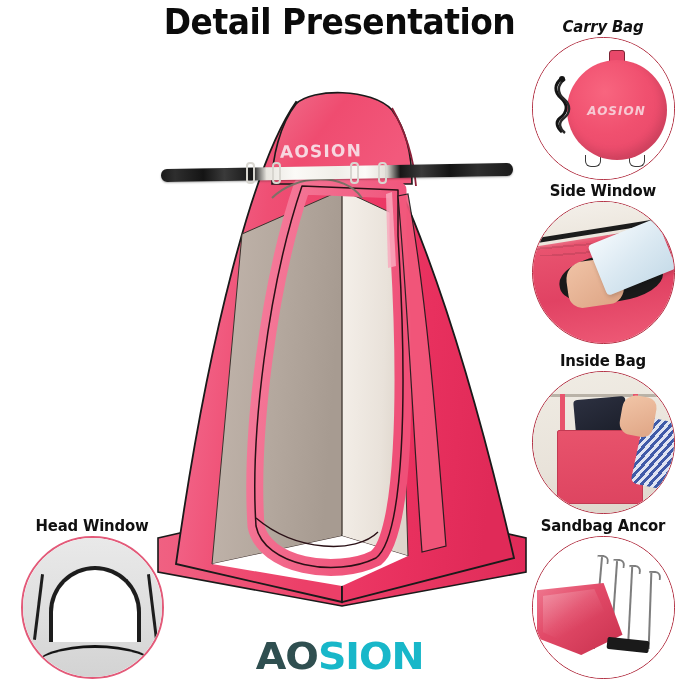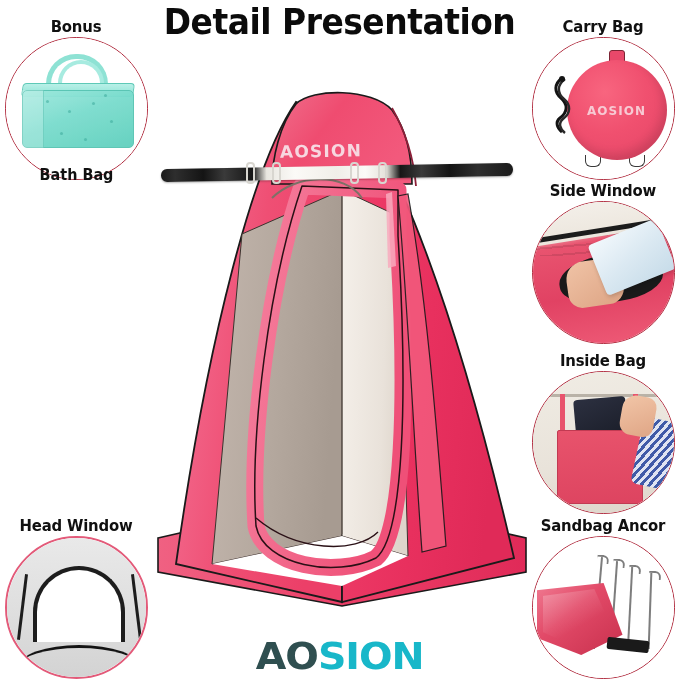--- a/index.html
+++ b/index.html
@@ -452,62 +452,40 @@
   .logo-ao { color: #2f4f50; }
   .logo-sion { color: #18b7c9; }
 </style>
 </head>
 <body>
 
 <div id="stage">
 
   <div class="title">Detail Presentation</div>
 
-  <div class="panel" style="left:0px; top:18px;">
-    <div class="panel-label">Bonus</div>
-    <div class="circle-wrap">
-      <div class="circle softring">
-        <div class="art bathbag-bg">
-          <div class="bathbag-handle"></div>
-          <div class="bathbag-handle2"></div>
-          <div class="bathbag-top"></div>
-          <div class="bathbag-body"></div>
-          <div class="bathbag-side"></div>
-          <div class="bb-dot" style="left:40px; top:62px;"></div>
-          <div class="bb-dot" style="left:62px; top:72px;"></div>
-          <div class="bb-dot" style="left:86px; top:64px;"></div>
-          <div class="bb-dot" style="left:104px; top:82px;"></div>
-          <div class="bb-dot" style="left:54px; top:94px;"></div>
-          <div class="bb-dot" style="left:78px; top:100px;"></div>
-          <div class="bb-dot" style="left:98px; top:56px;"></div>
-        </div>
-      </div>
-      <div class="sublabel">Bath Bag</div>
-    </div>
-  </div>
-
-
-
-  <div class="panel" style="left:0px; top:517px;">
+
+
+
+  <div class="panel" style="left:16px; top:517px;">
     <div class="panel-label">Head Window</div>
     <div class="circle-wrap">
       <div class="circle pinkring">
         <div class="art hw-bg">
           <div class="hw-seamL"></div>
           <div class="hw-seamR"></div>
           <div class="hw-archinner"></div>
           <div class="hw-arch"></div>
           <div class="hw-base"></div>
           <div class="hw-bottom"></div>
         </div>
       </div>
     </div>
   </div>
 
-  <div class="panel" style="left:527px; top:18px;">
+  <div class="panel" style="left:527px; top:18px;font-style:italic;">
     <div class="panel-label">Carry Bag</div>
     <div class="circle-wrap">
       <div class="circle softring">
         <div class="art cb-bg">
           <div class="cb-handle"></div>
           <div class="cb-footL"></div>
           <div class="cb-footR"></div>
           <div class="cb-disc">
             <div class="cb-brand">AOSION</div>
           </div>

